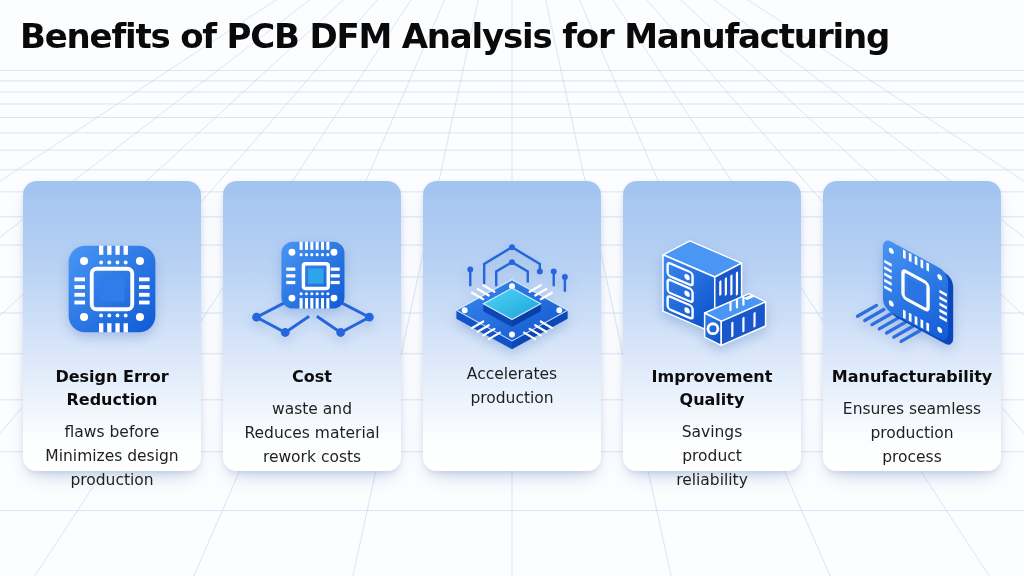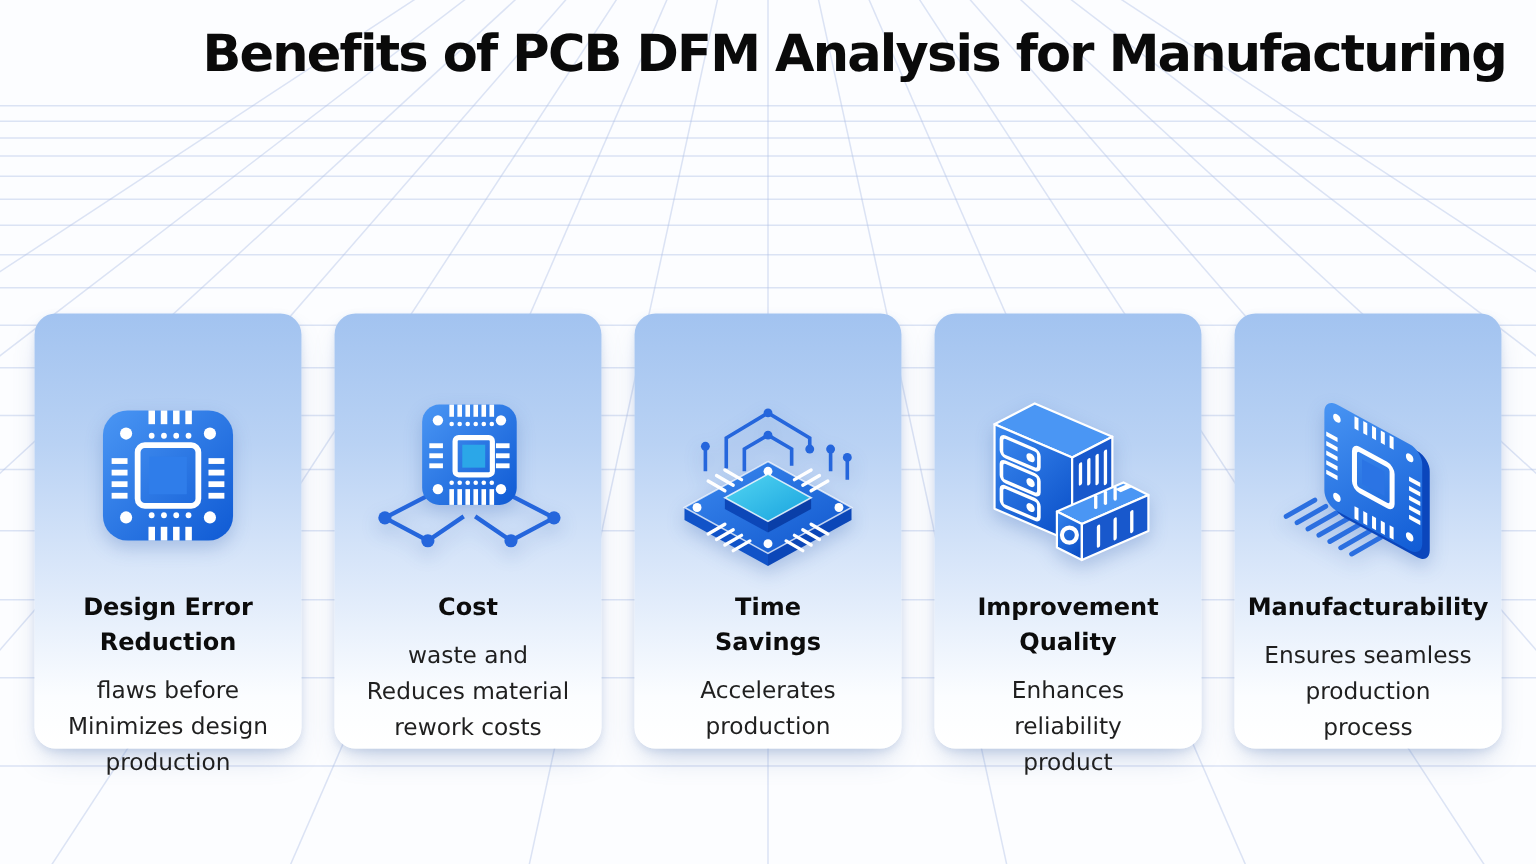--- a/index.html
+++ b/index.html
@@ -5,33 +5,33 @@
   html,body{margin:0;padding:0;}
   body{
     width:1024px;height:576px;position:relative;overflow:hidden;
     background:#fcfdff;
     font-family:"DejaVu Sans","Liberation Sans",sans-serif;
   }
   #grid{position:absolute;left:0;top:0;z-index:0;}
   #grid line{stroke:#aebfe4;stroke-opacity:.42;stroke-width:1;}
   .content{position:relative;z-index:1;width:100%;height:100%;}
   h1{
-    margin:14px 20px 0;text-align:right;
+    margin:14px 20px 0;text-align:left;
     font-size:34px;line-height:44px;font-weight:700;
     letter-spacing:-1.2px;color:#0a0a0a;
   }
   .cards{
     position:absolute;left:23px;right:23px;top:167px;
     display:flex;gap:22px;
   }
   .card{
     flex:1;height:290px;border-radius:14px;
     background:linear-gradient(180deg,#a2c3f0 0%,#b9d2f4 30%,#dde9fa 62%,#fbfdff 88%,#ffffff 100%);
     box-shadow:0 10px 20px -8px rgba(100,130,185,.45),0 2px 5px rgba(120,150,200,.18);
-    text-align:center;padding:0 6px;box-sizing:border-box;margin-top:28px;
+    text-align:center;padding:0 6px;box-sizing:border-box;
   }
   .icon-box{
     height:128px;margin-top:44px;
     display:flex;align-items:center;justify-content:center;
   }
   .icon-box svg{filter:drop-shadow(0 5px 6px rgba(20,70,160,.22));}
   .card-title{margin-top:12px;font-weight:700;font-size:16px;line-height:23px;color:#0c0c0c;}
   .card-desc{margin-top:9px;font-size:15.5px;line-height:24px;color:#1f1f1f;}
   .tl,.dl{display:block;white-space:nowrap;}
 </style>
@@ -255,24 +255,20 @@
             <path d="M94,112 L106,119"></path>
               <path d="M100,108 L112,115"></path>
               <path d="M106,104 L118,111"></path>
               <path d="M88,116 L100,123"></path>
           </g>
           <polygon points="44,85 75,102 75,110 44,93" fill="#0c47b8"></polygon>
           <polygon points="106,85 75,102 75,110 106,93" fill="#0a3fa8"></polygon>
           <polygon points="75,68 106,85 75,102 44,85" fill="url(#i3c)" stroke="#ffffff" stroke-opacity=".8" stroke-width="1.2"></polygon>
         </svg>
       </div>
-      <div class="card-title">
-        <span class="tl">Time</span>
-        <span class="tl">Savings</span>
-      </div>
       <div class="card-desc">
         <span class="dl">Accelerates</span>
         <span class="dl">production</span>
       </div>
     </div>
 
     <div class="card">
       <div class="icon-box">
         <svg width="122" height="122" viewBox="0 0 132 132">
           <defs>
@@ -325,23 +321,23 @@
               <line x1="24" y1="7" x2="24" y2="21"></line>
             <line x1="36" y1="7" x2="36" y2="21"></line>
           </g>
         </svg>
       </div>
       <div class="card-title">
         <span class="tl">Improvement</span>
         <span class="tl">Quality</span>
       </div>
       <div class="card-desc">
-        <span class="dl">Enhances</span>
+        <span class="dl">Savings</span>
+        <span class="dl">product</span>
         <span class="dl">reliability</span>
-        <span class="dl">product</span>
       </div>
     </div>
 
     <div class="card">
       <div class="icon-box">
         <svg width="120" height="126" viewBox="0 0 132 138">
           <defs>
             <linearGradient id="i5g" x1="0" y1="0" x2="1" y2="1">
               <stop offset="0" stop-color="#4a96f4"></stop>
                 <stop offset="1" stop-color="#0f5ad4"></stop>

